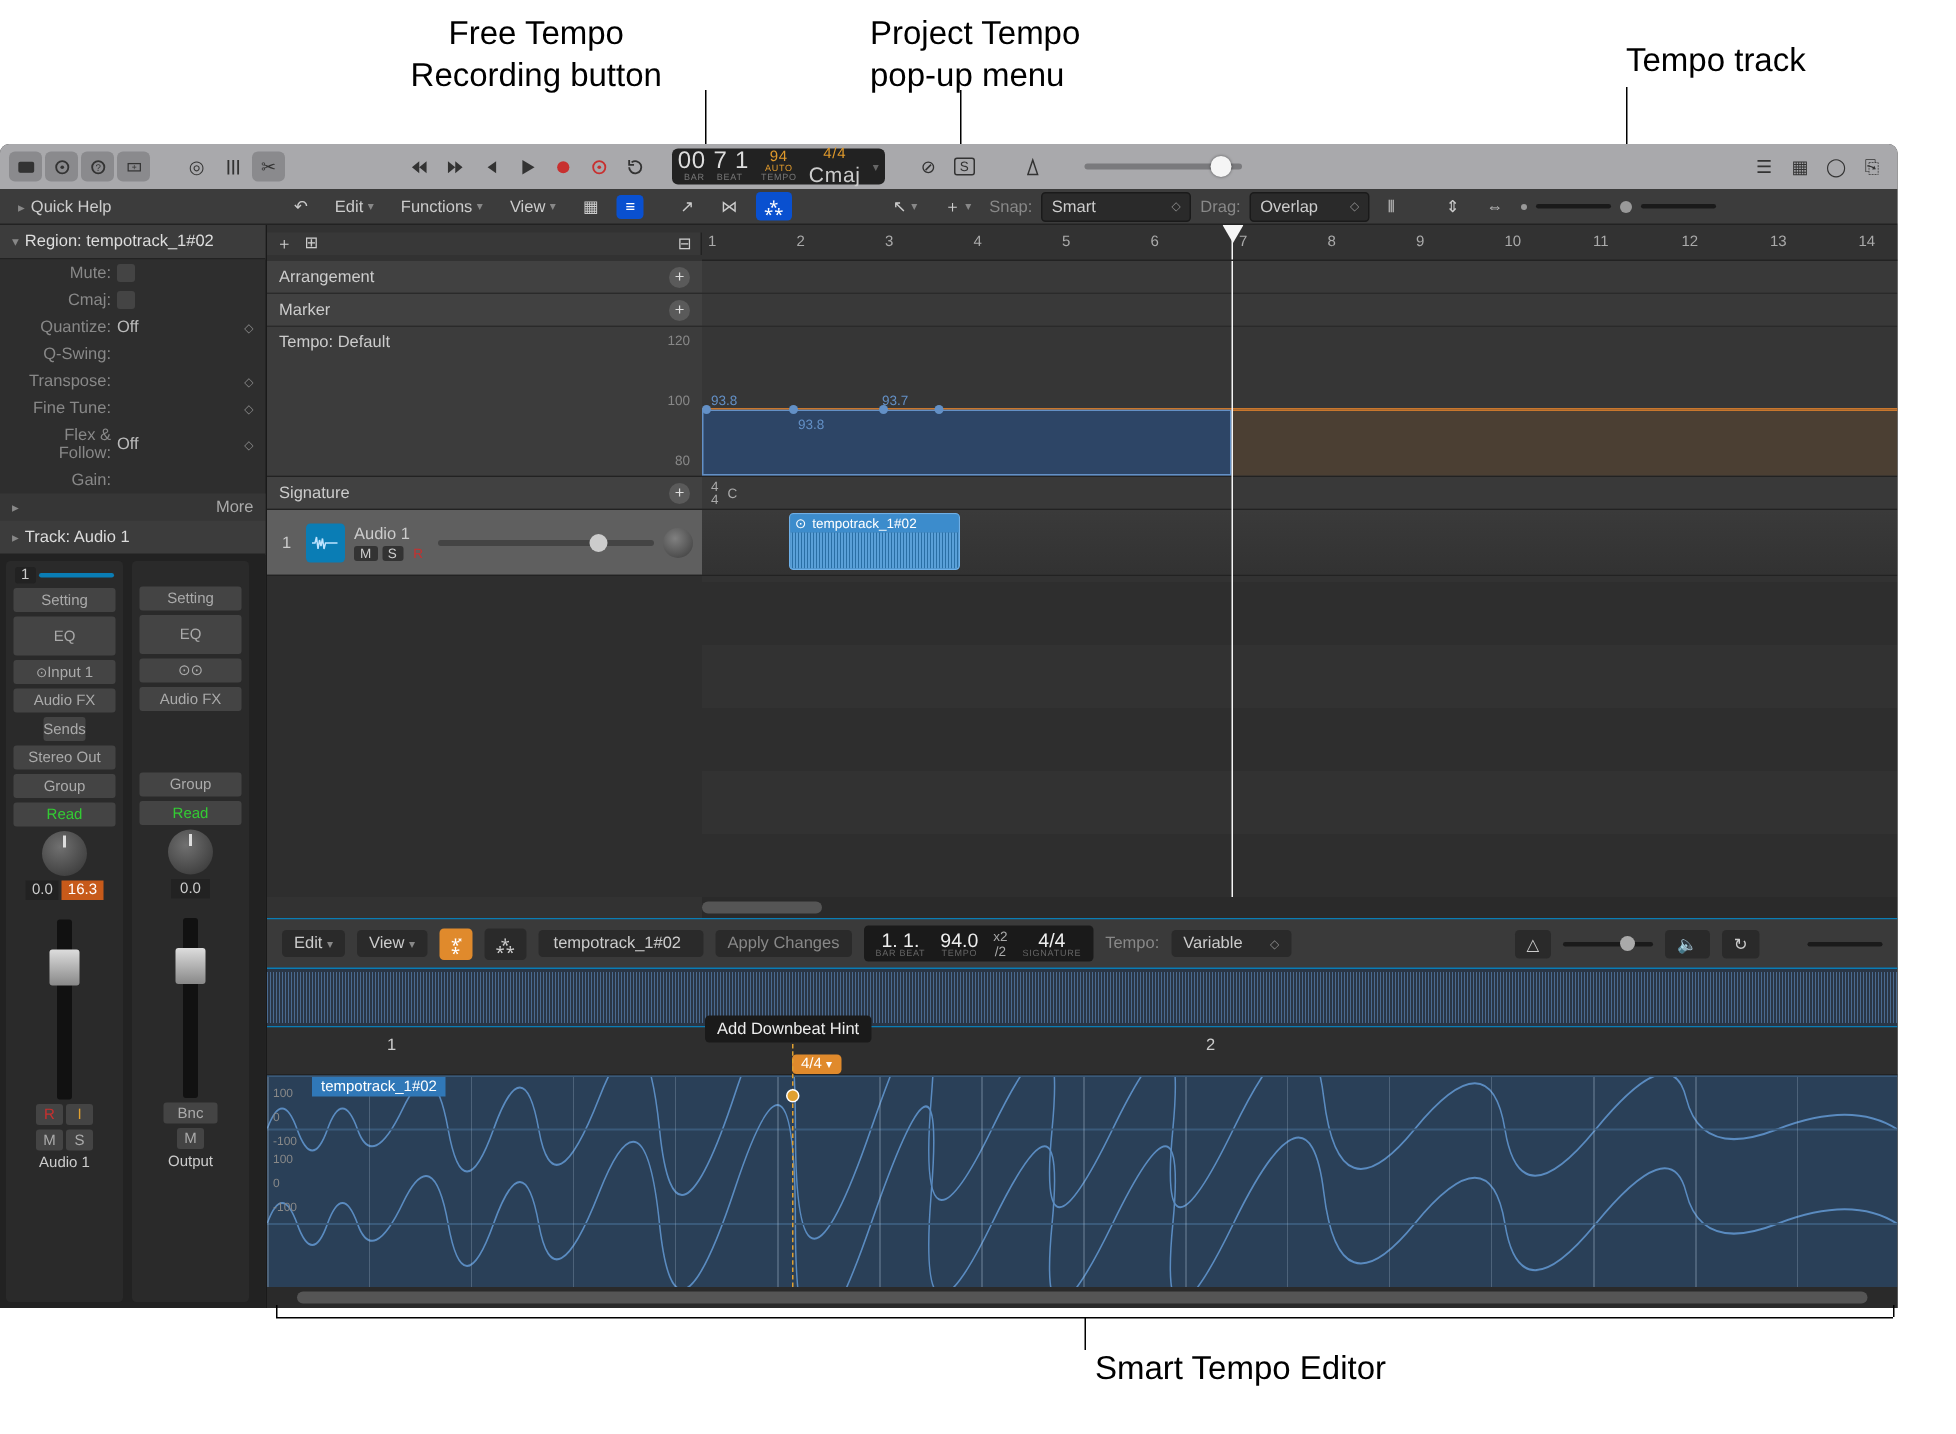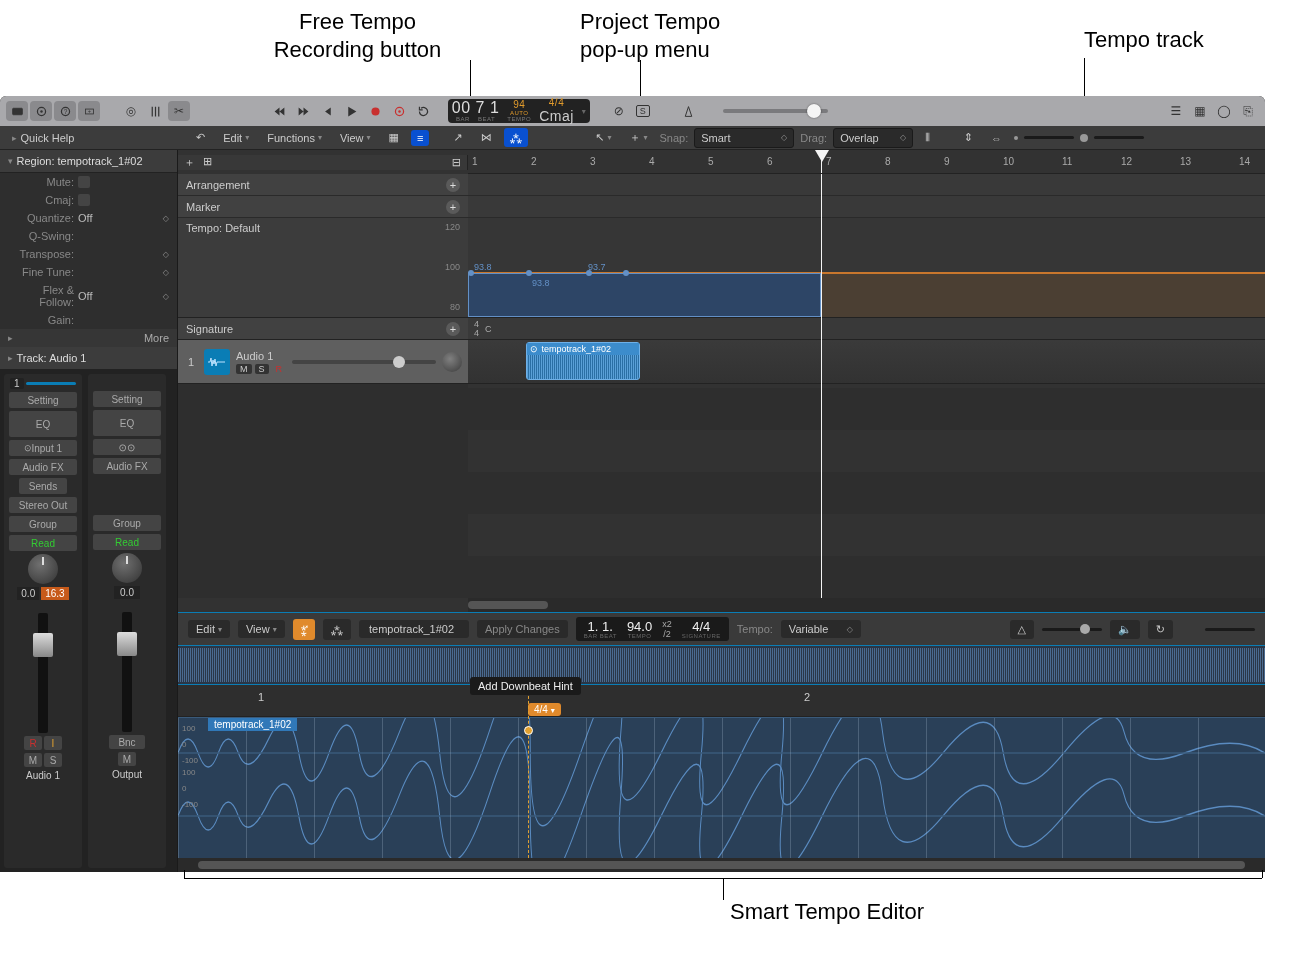--- a/index.html
+++ b/index.html
@@ -374,21 +374,21 @@
               <span style="background:#222;padding:0 4px;border-radius:2px">1</span>
               <div style="flex:1;height:3px;background:#0a7db5;border-radius:2px"></div>
             </div>
           <div class="strip-btn">Setting</div>
           <div class="strip-btn" style="height:26px">EQ</div>
           <div class="strip-btn">
               <span style="font-size:9px">⊙ </span>
               <span>Input 1</span>
             </div>
           <div class="strip-btn">Audio FX</div>
-          <div class="strip-btn" style="width:48px">Sends</div>
+          <div class="strip-btn" style="width:28px">Sends</div>
           <div class="strip-btn">Stereo Out</div>
           <div class="strip-btn">Group</div>
           <div class="strip-btn" style="color:#3c3">
               <span>Read</span>
             </div>
           <div class="knob"></div>
           <div style="display:flex;gap:2px">
               <span style="background:#222;padding:1px 4px">0.0</span>
               <span style="background:#c75a1a;color:#fff;padding:1px 4px">16.3</span>
             </div>

